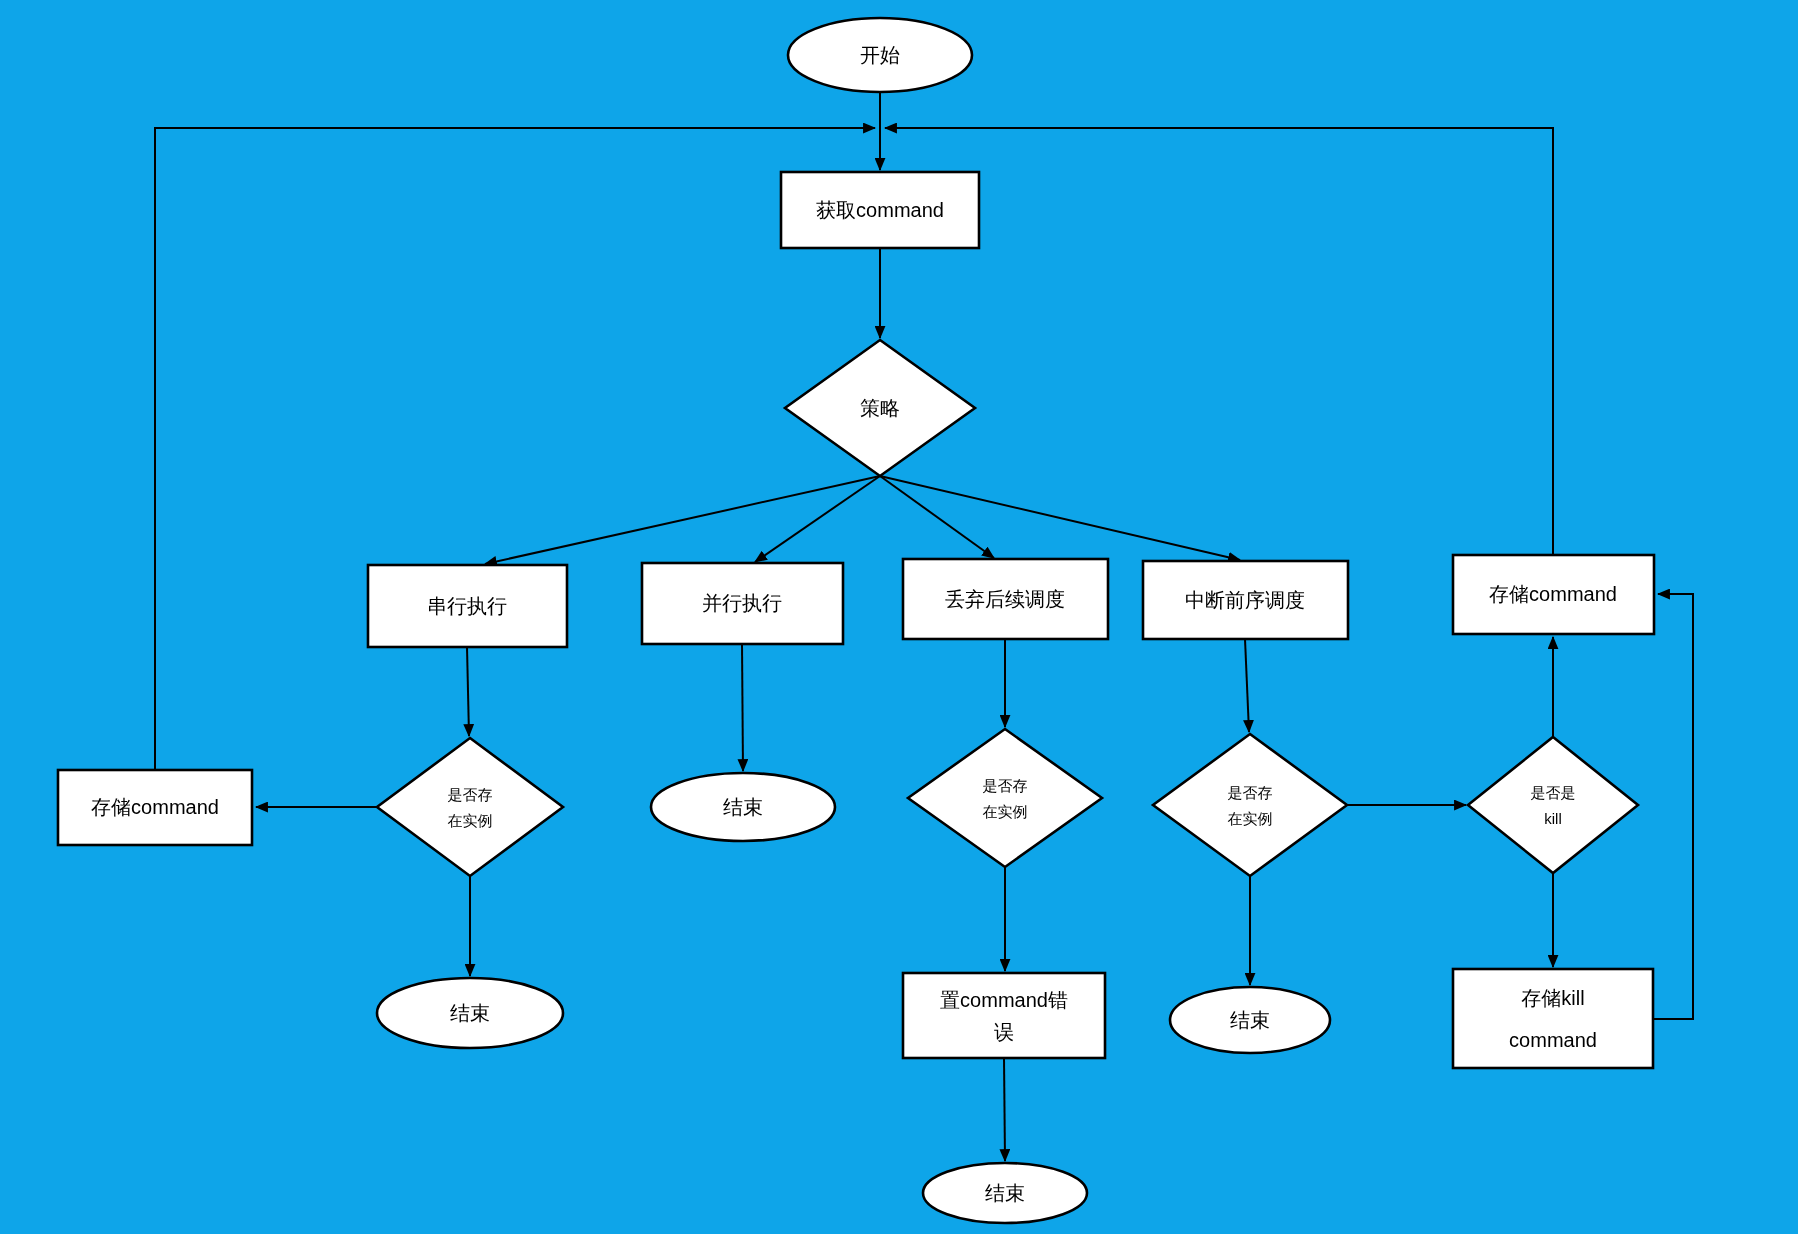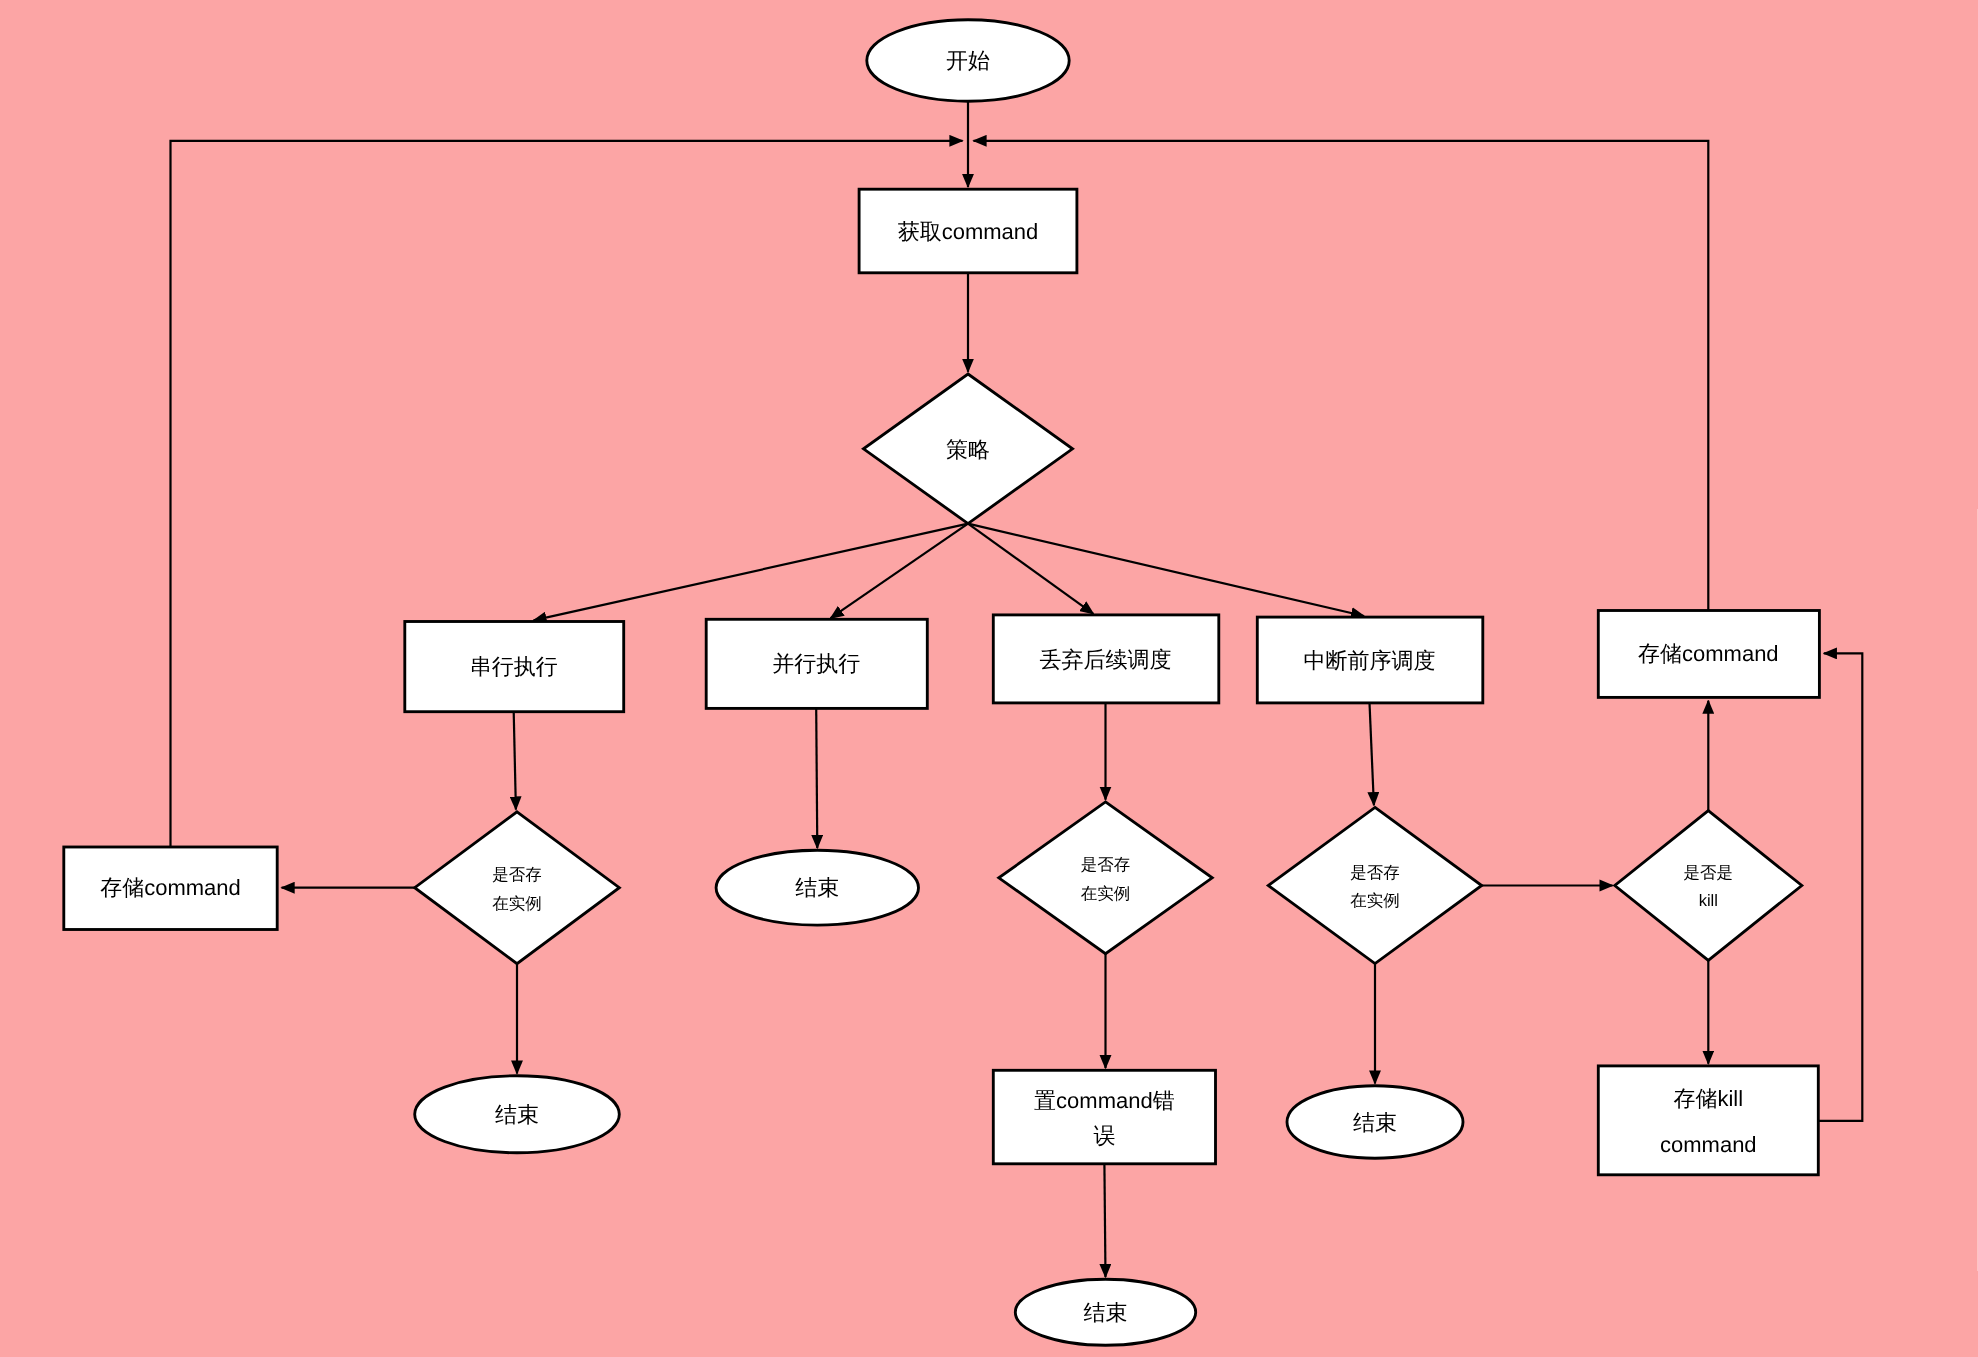--- a/index.html
+++ b/index.html
@@ -4,21 +4,21 @@
 <style>
   html, body {
     margin: 0;
     padding: 0;
     background: #ffffff;
   }
   .stage {
     position: relative;
     width: 1798px;
     height: 1234px;
-    background: #fca5a5;
+    background: #0ea5e9;
     font-family: "Liberation Sans", "DejaVu Sans", sans-serif;
   }
   svg { display: block; }
   .shape {
     fill: #ffffff;
     stroke: #000000;
     stroke-width: 2.6;
   }
   .edge {
     fill: none;

